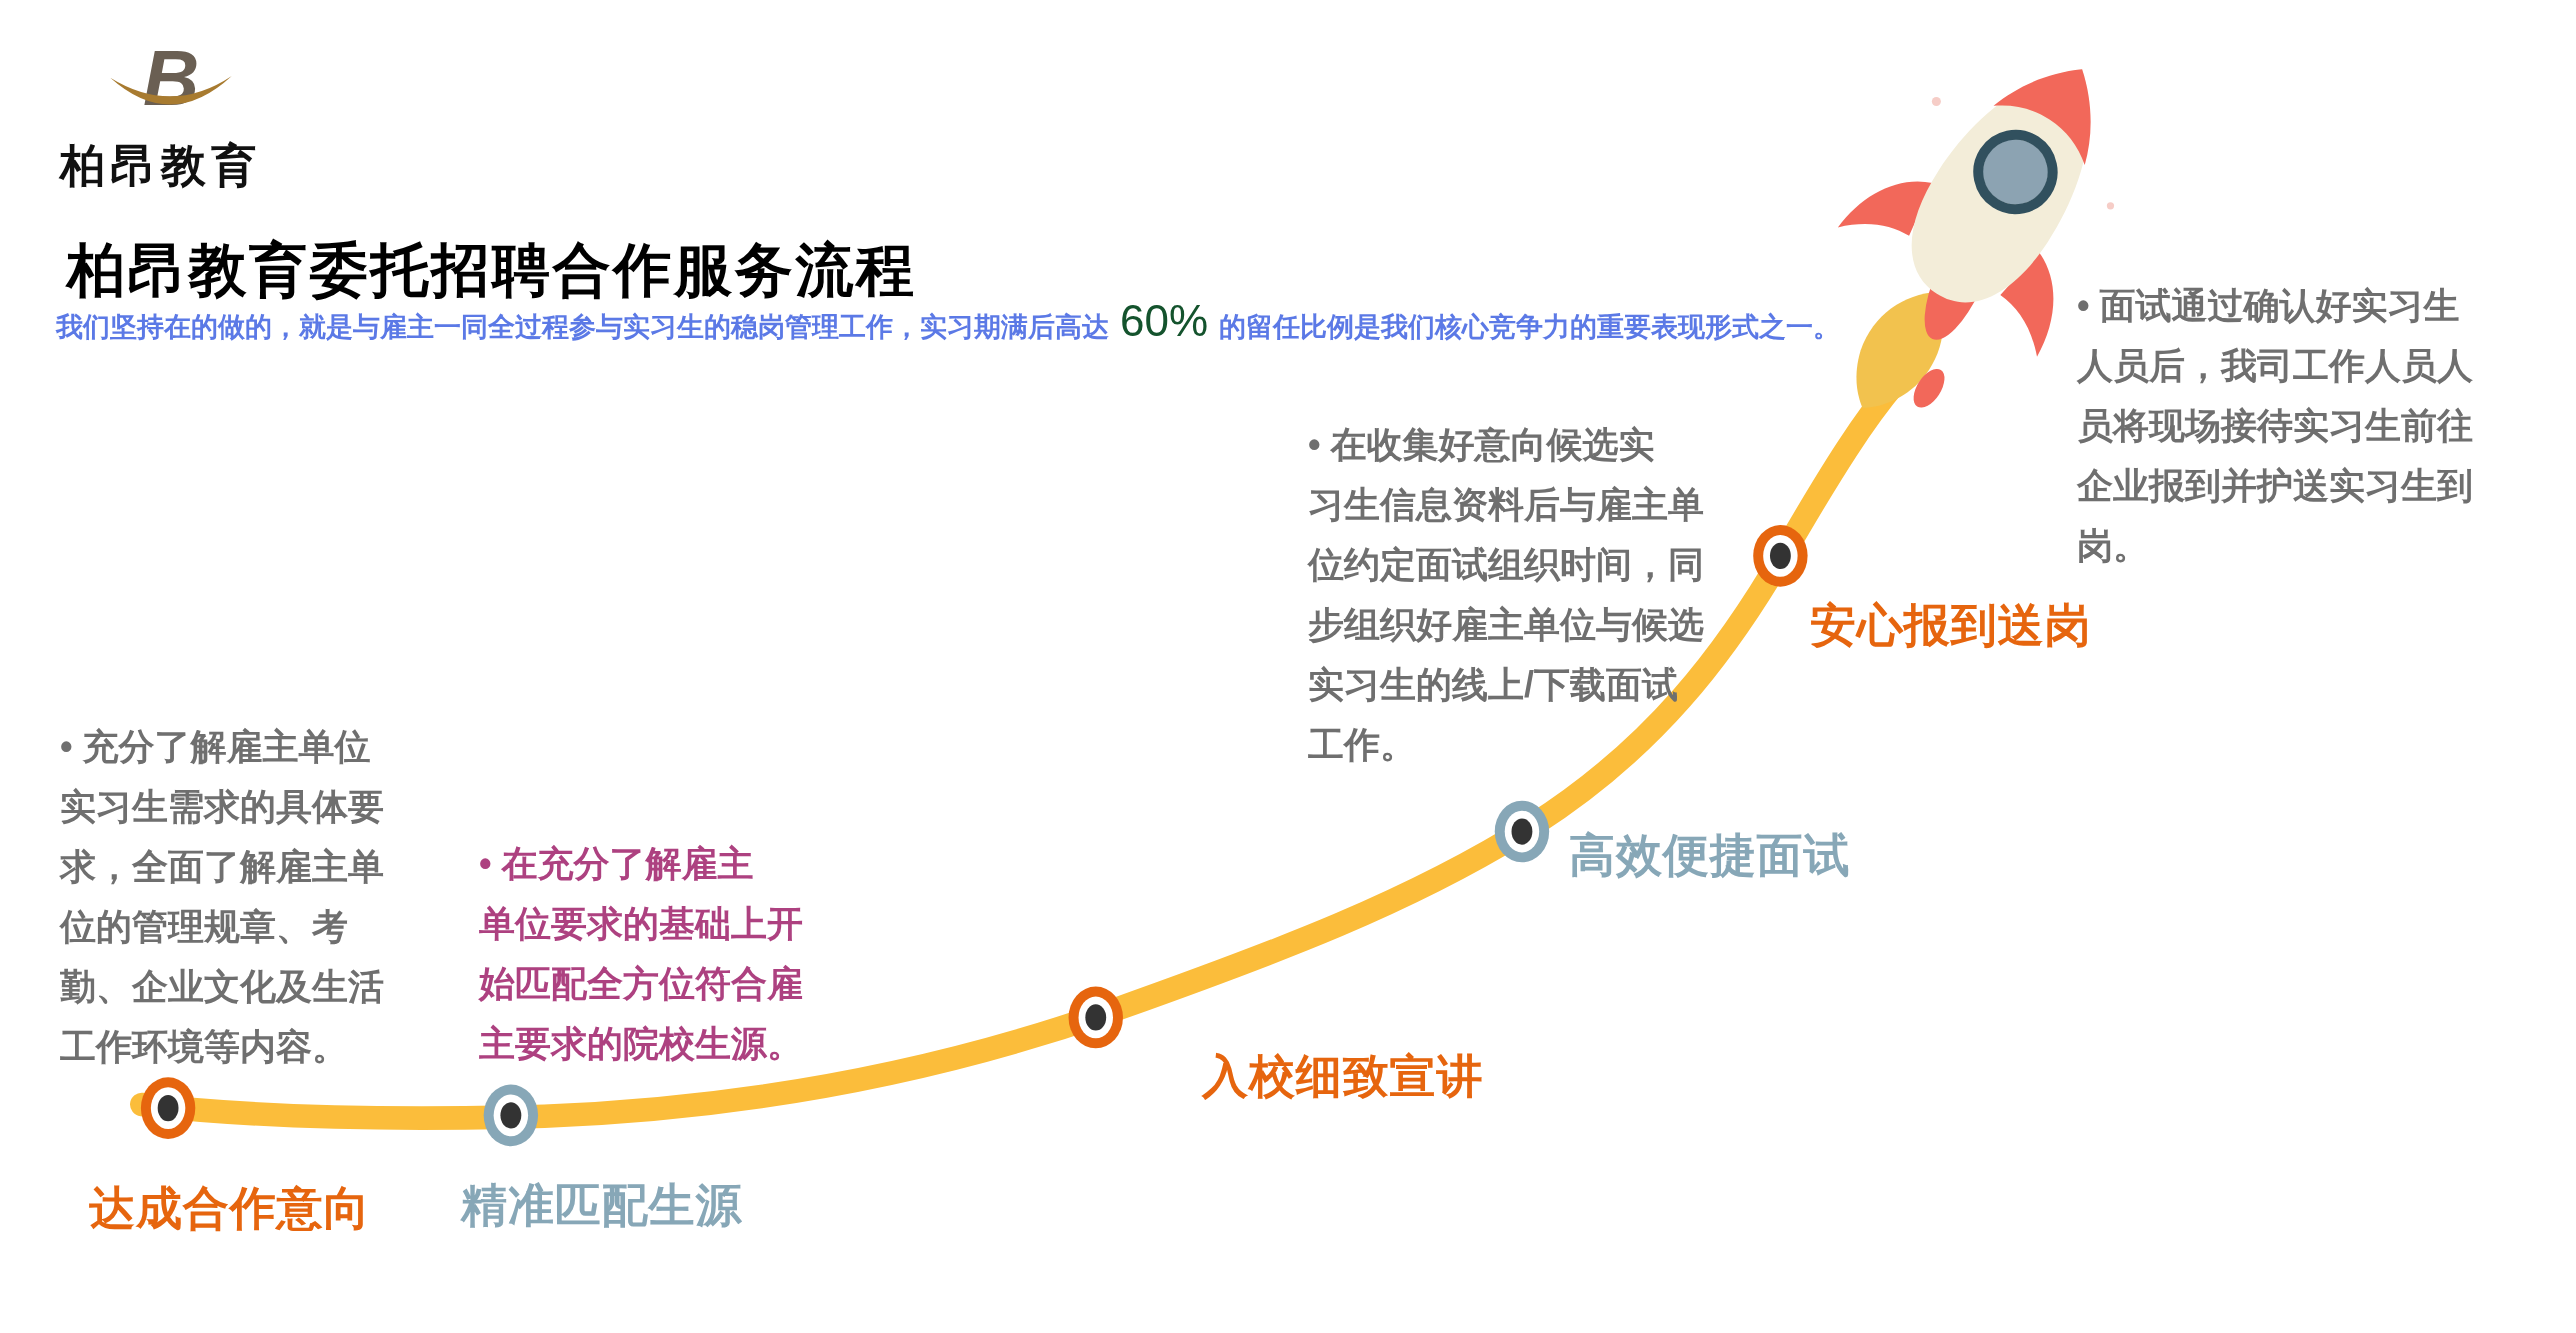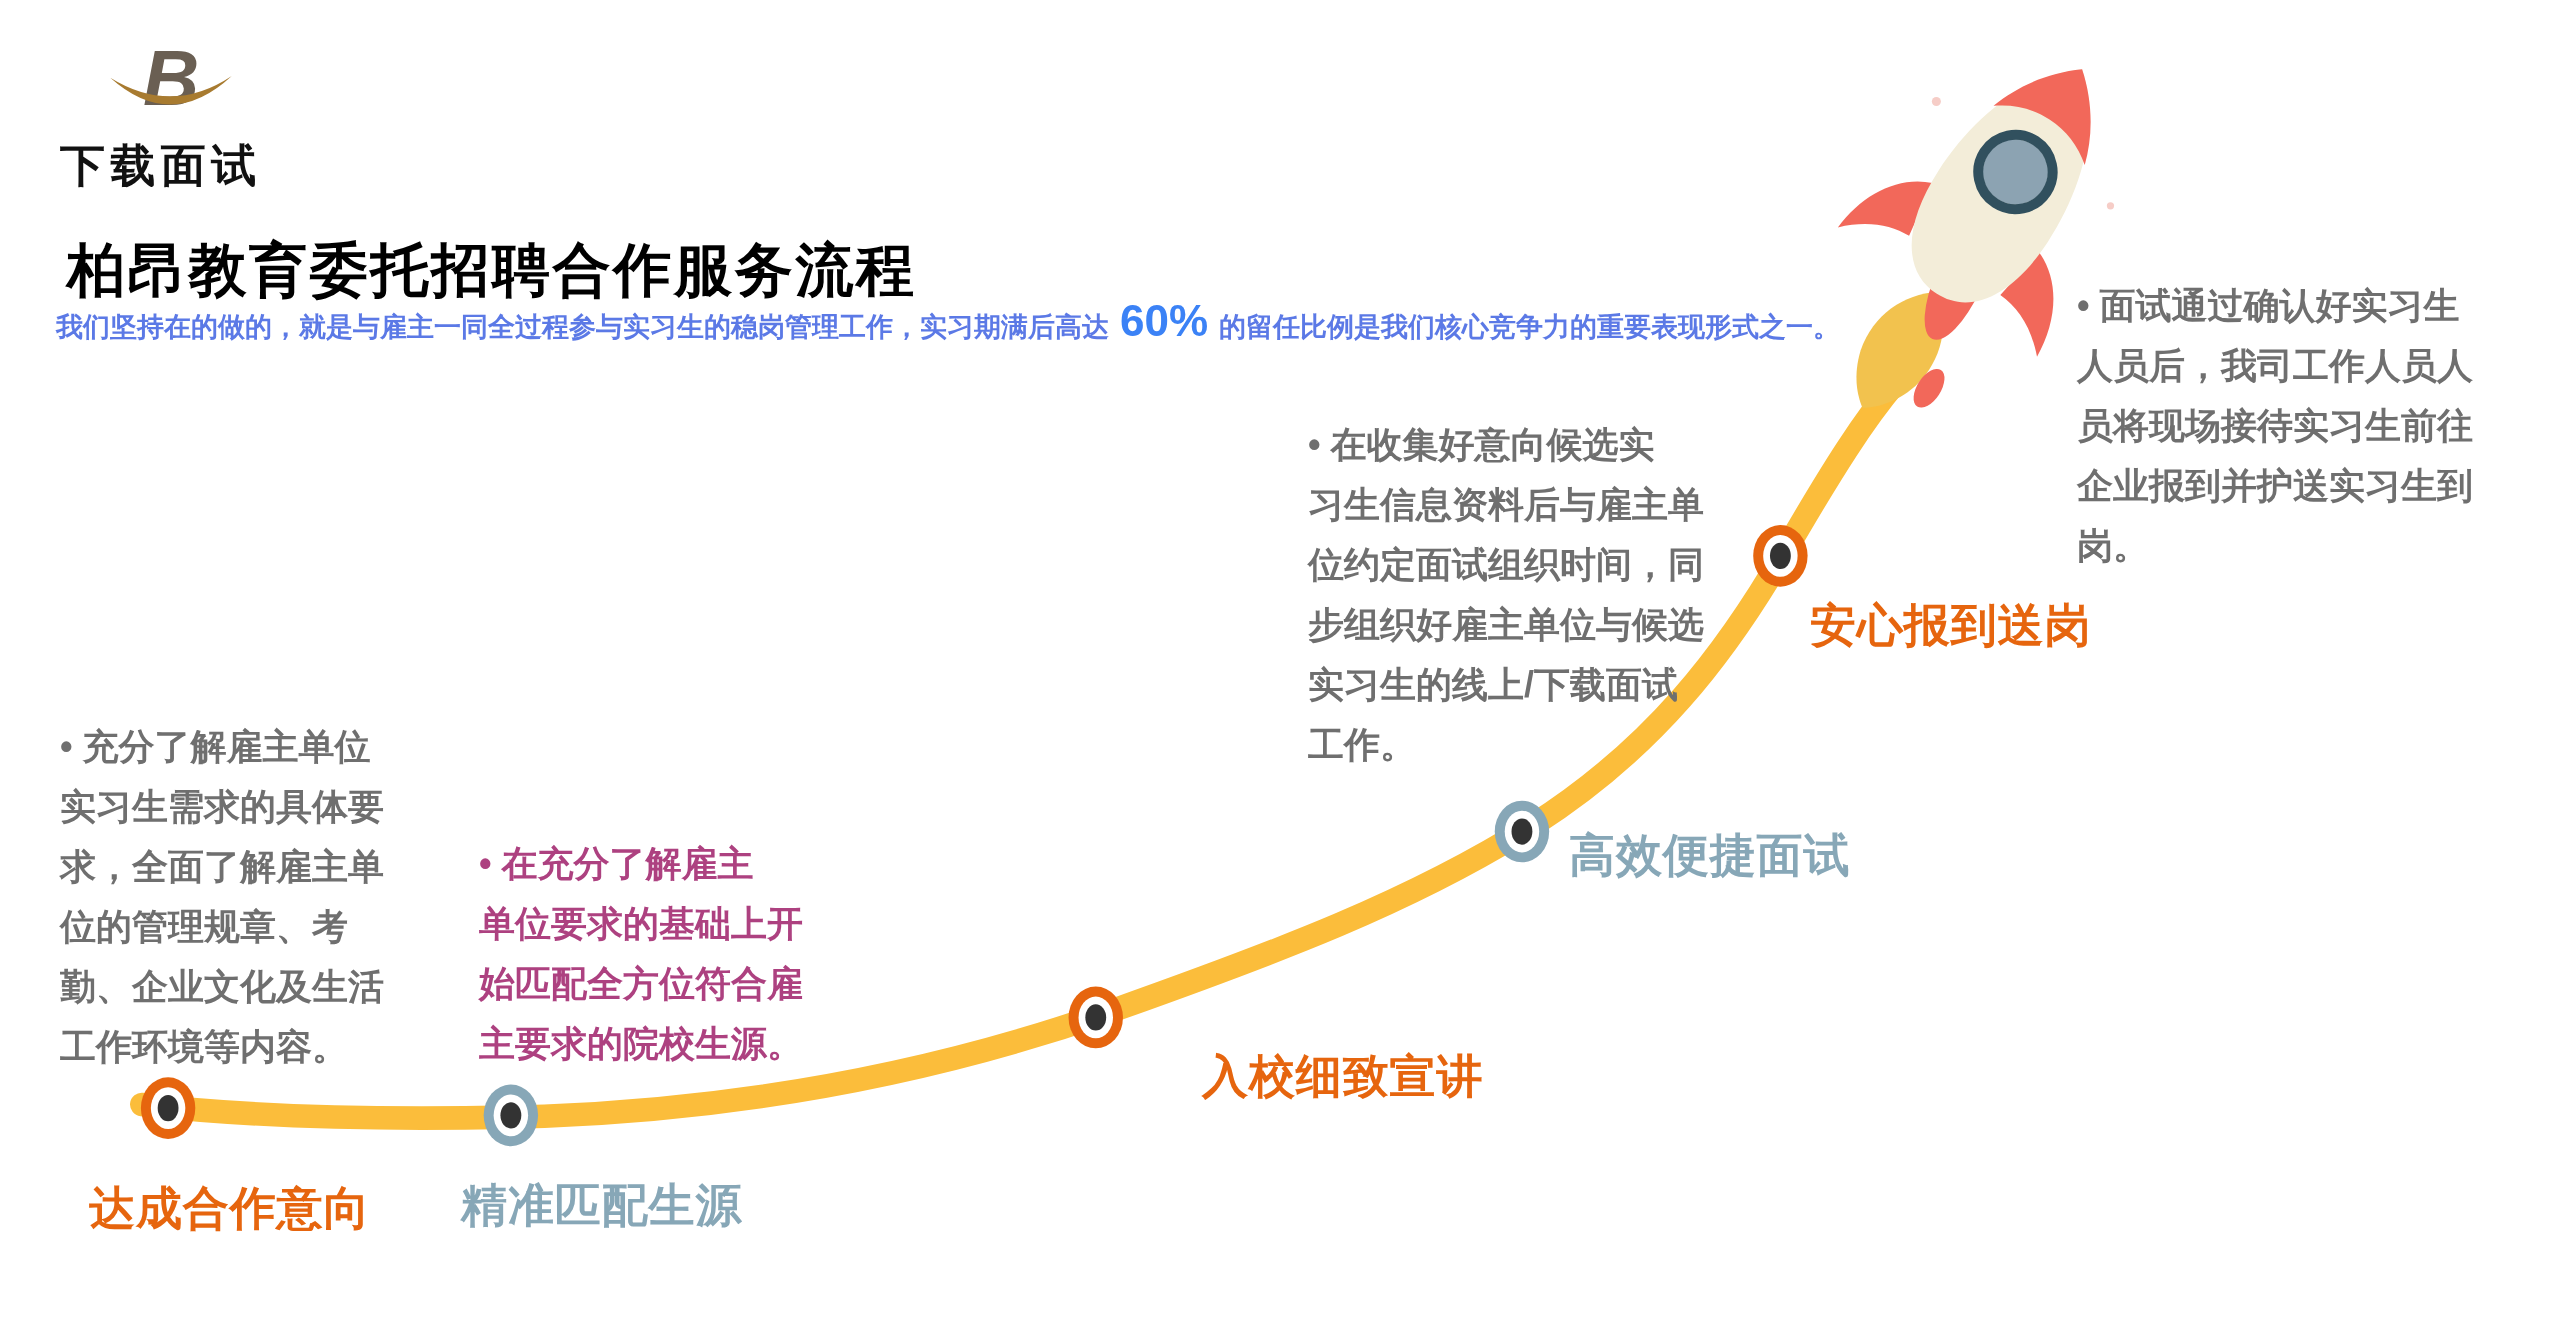--- a/index.html
+++ b/index.html
@@ -15,21 +15,21 @@
     font-size:45px; font-weight:800; letter-spacing:5.4px; color:#111111;
   }
   .title {
     position:absolute; left:51px; top:216px; margin:16px;
     font-size:58px; font-weight:800; letter-spacing:2.7px; color:#000000;
   }
   .subtitle {
     position:absolute; left:56px; top:296px; width:1905px;
     font-size:27px; font-weight:700; color:#5B79E6; white-space:nowrap;
   }
-  .subtitle .hl { font-size:44px; font-weight:700; color:#3b82f6; padding:0 11px; }
+  .subtitle .hl { font-size:44px; font-weight:400; color:#14532d; padding:0 11px; }
   .desc {
     position:absolute; font-size:36px; font-weight:700;
     line-height:60px; white-space:pre-line;
   }
   .stage-label {
     position:absolute; font-size:46px; font-weight:800; letter-spacing:0.9px;
     line-height:63px; white-space:nowrap;
   }
   .rocket-svg { position:absolute; left:1819px; top:18px; }
 </style>
@@ -72,21 +72,21 @@
     </g>
 
     <circle cx="2135" cy="112" r="5" fill="#F6CDC7"></circle>
     <circle cx="2327" cy="227" r="4" fill="#F6CDC7"></circle>
   </svg>
 
   <svg class="logo-mark" width="136" height="98" viewBox="0 0 150 108">
     <text x="44" y="76" font-size="86" font-weight="bold" font-style="italic" font-family="Liberation Sans, DejaVu Sans, sans-serif" fill="#6A5F53">B</text>
     <path d="M8,46 Q75,106 142,44 Q76,88 8,46 Z" fill="#A87B30"></path>
   </svg>
-  <div class="brand">下载面试</div>
+  <div class="brand">柏昂教育</div>
 
   <h1 class="title">柏昂教育委托招聘合作服务流程</h1>
   <div class="subtitle">
     <span>我们坚持在的做的，就是与雇主一同全过程参与实习生的稳岗管理工作，实习期满后高达</span><span class="hl">60%</span><span>的留任比例是我们核心竞争力的重要表现形式之一。</span>
   </div>
 
   <div class="desc" style="left: 60px; top: 717px; width: 426px; color: rgb(111, 111, 111);">• 充分了解雇主单位
 实习生需求的具体要
 求，全面了解雇主单
 位的管理规章、考

